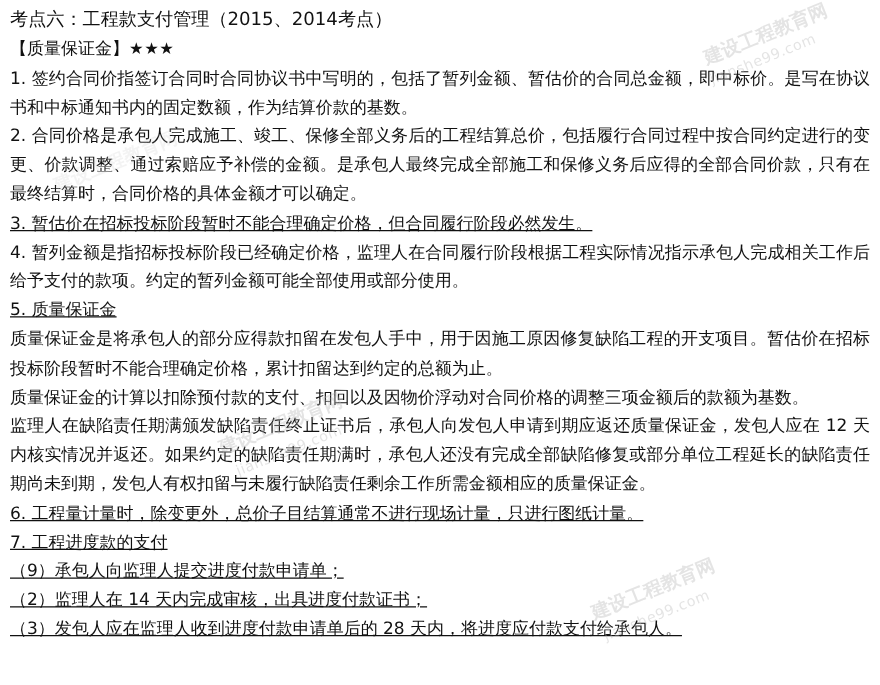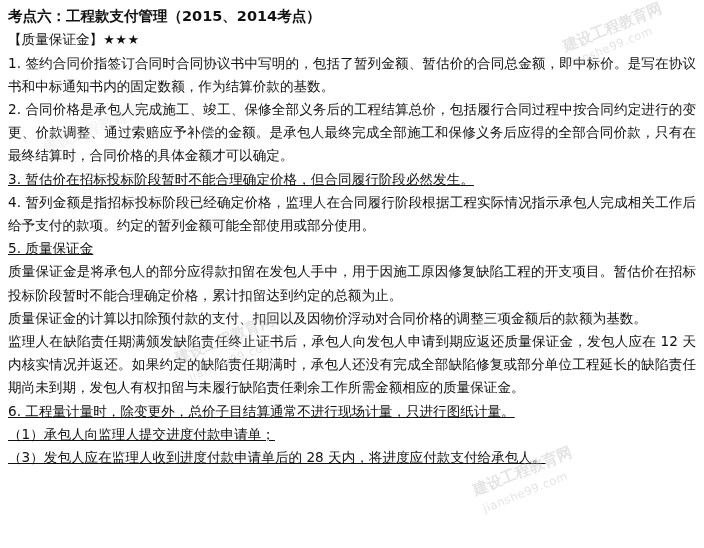--- a/index.html
+++ b/index.html
@@ -19,21 +19,21 @@
     position: relative;
     width: 704px;
     height: 548px;
     box-sizing: border-box;
     padding: 5px 8px 0 8px;
     overflow: hidden;
   }
   .doc-title {
     font-size: 14.5px;
     line-height: 22px;
-    font-weight: bold;
+    font-weight: normal;
     margin: 0 0 1px 0;
     letter-spacing: 0px;
     white-space: nowrap;
   }
   .line {
     font-size: 13.6px;
     line-height: 23.2px;
     margin: 0;
     text-align: justify;
     text-justify: inter-ideograph;
@@ -93,21 +93,23 @@
 
   <p class="line para">1. 签约合同价指签订合同时合同协议书中写明的，包括了暂列金额、暂估价的合同总金额，即中标价。是写在协议书和中标通知书内的固定数额，作为结算价款的基数。</p>
   <p class="line para">2. 合同价格是承包人完成施工、竣工、保修全部义务后的工程结算总价，包括履行合同过程中按合同约定进行的变更、价款调整、通过索赔应予补偿的金额。是承包人最终完成全部施工和保修义务后应得的全部合同价款，只有在最终结算时，合同价格的具体金额才可以确定。</p>
   <p class="line para nowrap">3. 暂估价在招标投标阶段暂时不能合理确定价格，但合同履行阶段必然发生。</p>
   <p class="line para">4. 暂列金额是指招标投标阶段已经确定价格，监理人在合同履行阶段根据工程实际情况指示承包人完成相关工作后给予支付的款项。约定的暂列金额可能全部使用或部分使用。</p>
   <p class="line para nowrap">5. 质量保证金</p>
   <p class="line para">质量保证金是将承包人的部分应得款扣留在发包人手中，用于因施工原因修复缺陷工程的开支项目。暂估价在招标投标阶段暂时不能合理确定价格，累计扣留达到约定的总额为止。</p>
   <p class="line para">质量保证金的计算以扣除预付款的支付、扣回以及因物价浮动对合同价格的调整三项金额后的款额为基数。</p>
   <p class="line para">监理人在缺陷责任期满颁发缺陷责任终止证书后，承包人向发包人申请到期应返还质量保证金，发包人应在 12 天内核实情况并返还。如果约定的缺陷责任期满时，承包人还没有完成全部缺陷修复或部分单位工程延长的缺陷责任期尚未到期，发包人有权扣留与未履行缺陷责任剩余工作所需金额相应的质量保证金。</p>
   <p class="line para nowrap">6. 工程量计量时，除变更外，总价子目结算通常不进行现场计量，只进行图纸计量。</p>
-  <p class="line para nowrap">（1）承包人向监理人提交进度付款申请单；</p>
+  <p class="line para nowrap">7. 工程进度款的支付</p>
+  <p class="line para nowrap">（9）承包人向监理人提交进度付款申请单；</p>
+  <p class="line para nowrap">（2）监理人在 14 天内完成审核，出具进度付款证书；</p>
   <p class="line para nowrap">（3）发包人应在监理人收到进度付款申请单后的 28 天内，将进度应付款支付给承包人。</p>
 
   <div class="wm wm4">建设工程教育网</div>
   <div class="wm wm1">建设工程教育网</div>
   <div class="wm sub wm1s">jianshe99.com</div>
   <div class="wm wm2">建设工程教育网</div>
   <div class="wm sub wm2s">jianshe99.com</div>
   <div class="wm wm3">建设工程教育网</div>
   <div class="wm sub wm3s">jianshe99.com</div>
 

